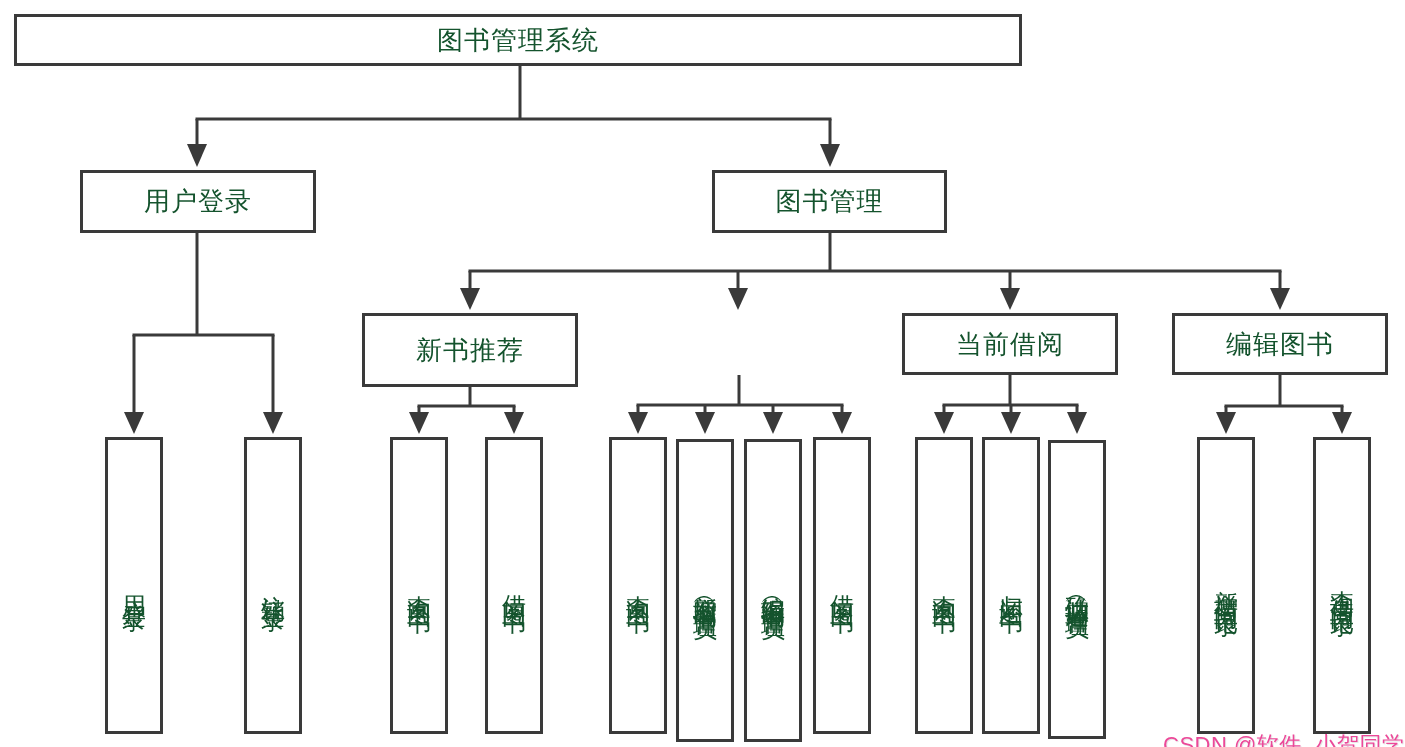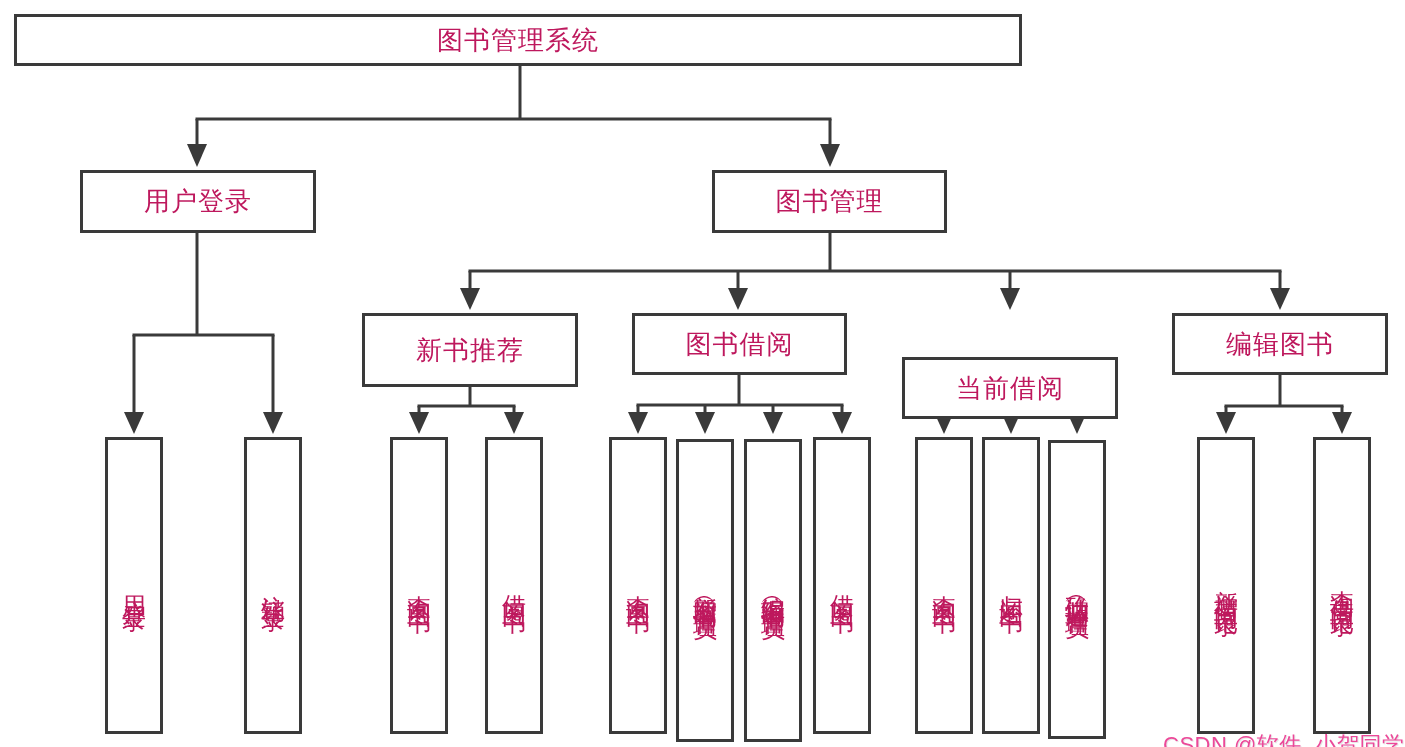--- a/index.html
+++ b/index.html
@@ -20,21 +20,21 @@
   }
   .box {
     position: absolute;
     box-sizing: border-box;
     border: 3px solid #3a3a3a;
     background: #ffffff;
     display: flex;
     align-items: center;
     justify-content: center;
     text-align: center;
-    color: #be185d;
+    color: #14532d;
   }
   .h-label {
     font-size: 26px;
     letter-spacing: 1px;
     white-space: nowrap;
   }
   .leaf {
     writing-mode: vertical-rl;
     text-orientation: mixed;
     font-size: 24px;
@@ -131,24 +131,21 @@
   <div class="box" style="left:80px; top:170px; width:236px; height:63px;">
     <span class="h-label">用户登录</span>
   </div>
   <div class="box" style="left:712px; top:170px; width:235px; height:63px;text-align:right;">
     <span class="h-label">图书管理</span>
   </div>
 
   <div class="box" style="left:362px; top:313px; width:216px; height:74px;">
     <span class="h-label">新书推荐</span>
   </div>
-  <div class="box" style="left:632px; top:313px; width:215px; height:62px;">
-    <span class="h-label">图书借阅</span>
-  </div>
-  <div class="box" style="left:902px; top:313px; width:216px; height:62px;margin-top:44px;">
+  <div class="box" style="left:902px; top:313px; width:216px; height:62px;">
     <span class="h-label">当前借阅</span>
   </div>
   <div class="box" style="left:1172px; top:313px; width:216px; height:62px;">
     <span class="h-label">编辑图书</span>
   </div>
 
   <div class="box leaf" style="left:105px; top:437px; width:58px; height:297px;">用户登录</div>
   <div class="box leaf" style="left:244px; top:437px; width:58px; height:297px;">注销登录</div>
 
   <div class="box leaf" style="left:390px; top:437px; width:58px; height:297px;">查询图书</div>

